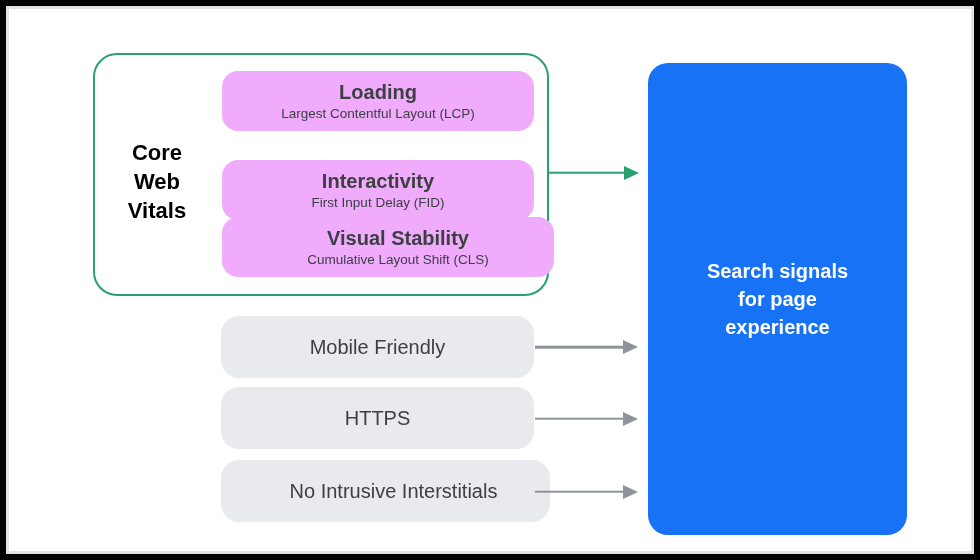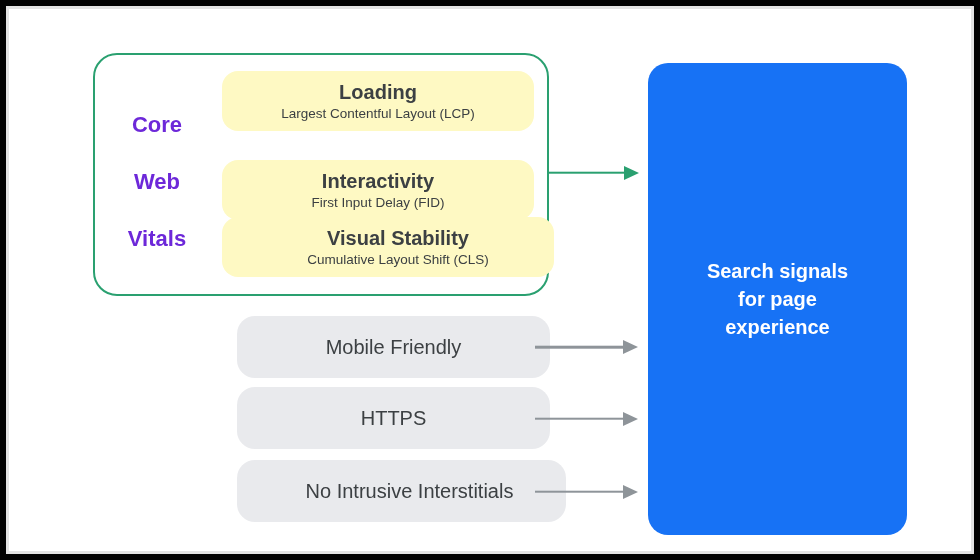--- a/index.html
+++ b/index.html
@@ -38,32 +38,31 @@
   .cwv-label {
     position: absolute;
     left: 84px; top: 44px;
     width: 128px; height: 243px;
     display: flex;
     flex-direction: column;
     align-items: center;
     justify-content: center;
     padding-top: 14px;
     box-sizing: border-box;
-    color: #6d28d9;
+    color: #000000;
     font-size: 22px;
     font-weight: 700;
     line-height: 29px;
     text-align: center;
-    gap: 28px;
   }
   .pill-green {
     position: absolute;
     left: 213px;
     width: 312px; height: 60px;
-    background: #fef9c3;
+    background: #f0abfc;
     border-radius: 16px;
     display: flex;
     flex-direction: column;
     align-items: center;
     justify-content: center;
     text-align: center;
   }
   .pill-green .title {
     color: #3c4043;
     font-size: 20px;
@@ -76,21 +75,21 @@
     font-weight: 400;
     line-height: 17px;
   }
   .pg-1 { top: 62px; }
   .pg-2 { top: 151px; }
   .pg-3 { top: 208px; padding-left: 20px; }
 
   
   .pill-gray {
     position: absolute;
-    left: 228px;
+    left: 212px;
     width: 313px; height: 62px;
     background: #e9eaed;
     border-radius: 18px;
     display: flex;
     align-items: center;
     justify-content: center;
     color: #3c4043;
     font-size: 20px;
     font-weight: 400;
     text-align: center;

